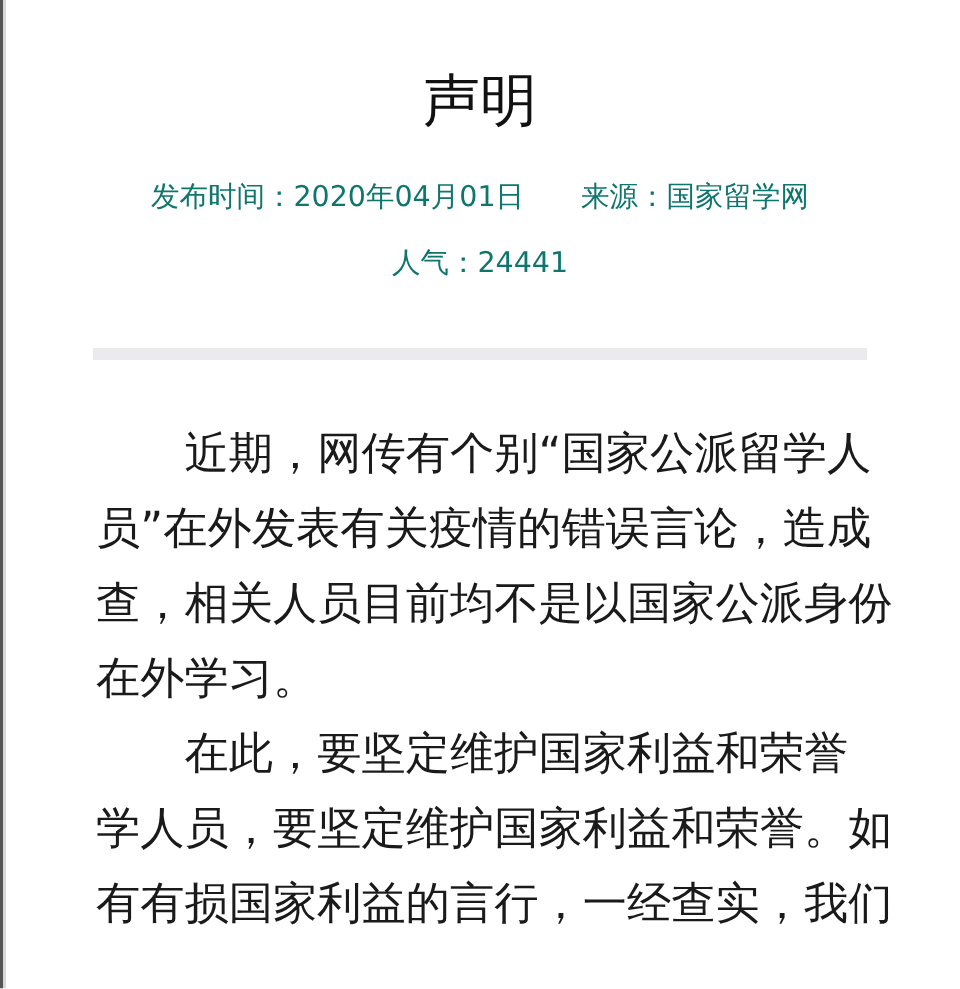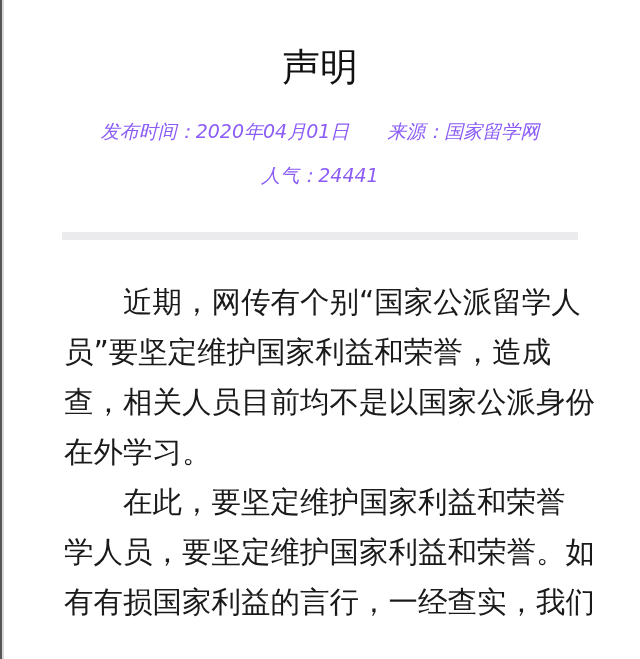--- a/index.html
+++ b/index.html
@@ -51,23 +51,22 @@
       font-weight: normal;
       margin: 0;
     }
     .meta-row {
       position: absolute;
       left: 0;
       width: 640px;
       text-align: center;
       font-size: 19px;
       line-height: 24px;
-      color: #8b5cf6;
+      color: #0f766e;
       white-space: nowrap;
-      font-style: italic;
     }
     .meta-row.row1 { top: 103px; }
     .meta-row.row2 { top: 147px; }
     .meta-item { display: inline-block; }
     .meta-gap { display: inline-block; width: 38px; }
     .divider {
       position: absolute;
       left: 62px;
       top: 216px;
       width: 516px;
@@ -105,21 +104,21 @@
 
   <div class="meta-row row2">
     <span>人气：</span><span>24441</span>
   </div>
 
   <div class="divider"></div>
 
   <div class="body-text">
     <div>
       <span class="line indent">近期，网传有个别“国家公派留学人</span>
-      <span class="line">员”要坚定维护国家利益和荣誉，造成</span>
+      <span class="line">员”在外发表有关疫情的错误言论，造成</span>
       <span class="line">查，相关人员目前均不是以国家公派身份</span>
       <span class="line">在外学习。</span>
     </div>
     <div>
       <span class="line indent">在此，要坚定维护国家利益和荣誉</span>
       <span class="line">学人员，要坚定维护国家利益和荣誉。如</span>
       <span class="line">有有损国家利益的言行，一经查实，我们</span>
     </div>
   </div>
 </div>

